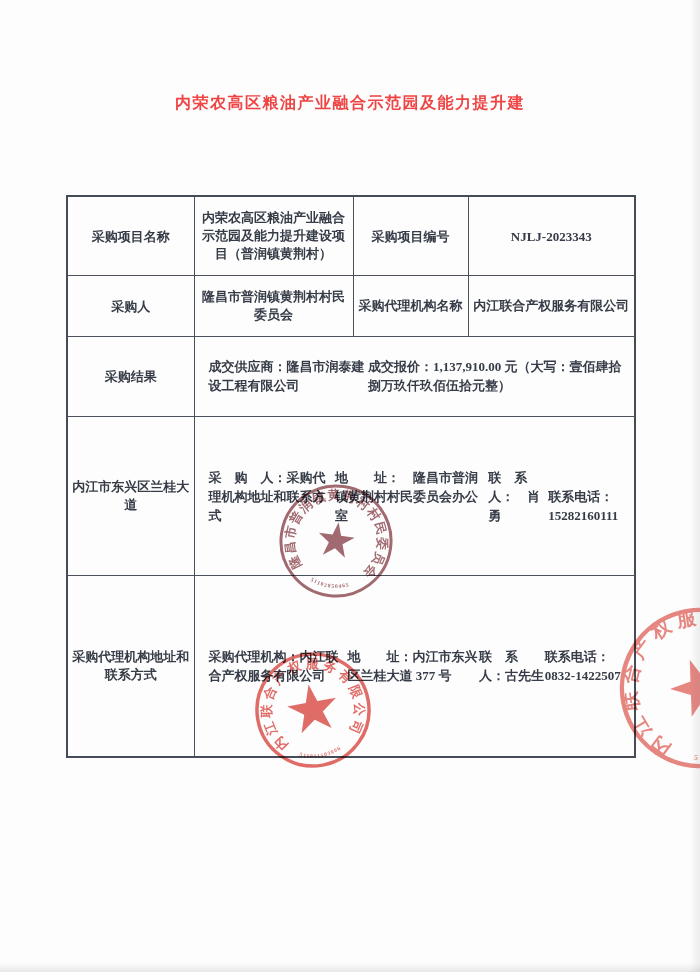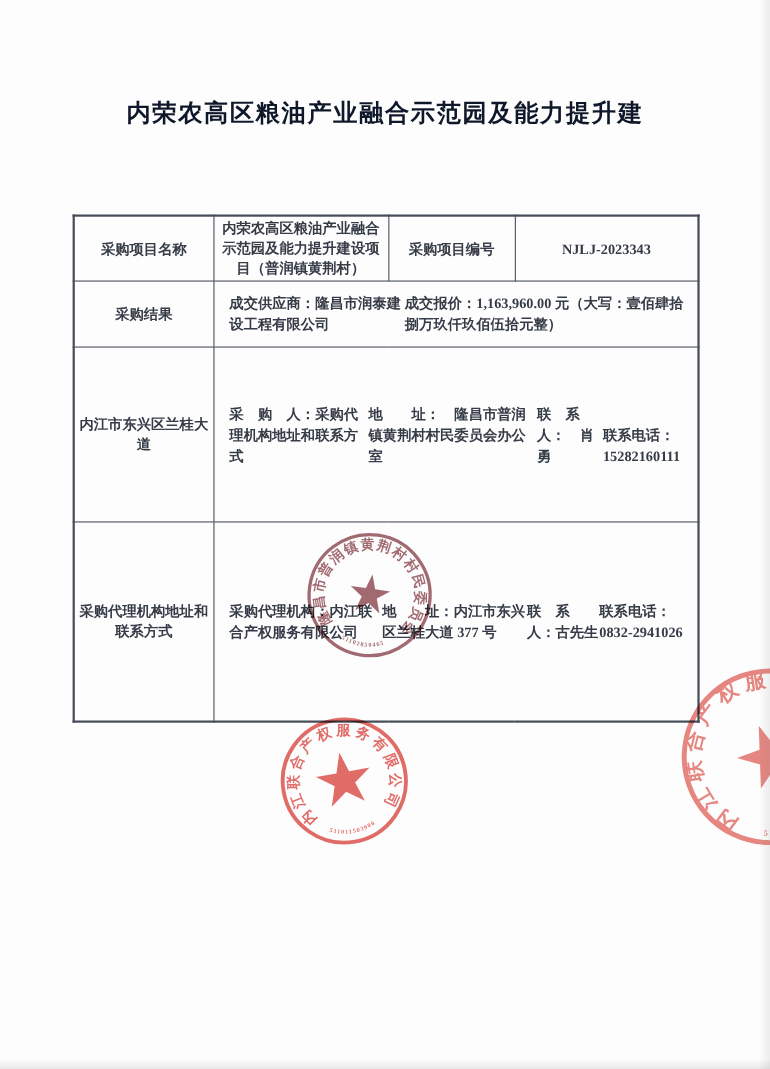--- a/index.html
+++ b/index.html
@@ -4,33 +4,33 @@
 <style>
   html,body{margin:0;padding:0;}
   body{
     width:700px;height:972px;position:relative;overflow:hidden;
     background:#fdfdfd;
     font-family:"Liberation Serif","DejaVu Serif",serif;
     color:#383e49;
   }
   .doc-title{
     position:absolute;top:84px;left:0;width:700px;
-    text-align:center;font-size:22px;font-weight:700;
-    color:#0f172a;letter-spacing:1.5px;line-height:38px;
+    text-align:center;font-size:16px;font-weight:700;
+    color:#ef4444;letter-spacing:1.5px;line-height:38px;
   }
   .doc-table{
     position:absolute;left:66px;top:195px;width:568px;
     border-collapse:collapse;table-layout:fixed;
     border:2.2px solid #454b57;
     font-size:13px;font-weight:700;color:#363c47;
   }
   .doc-table td{
     border:1.5px solid #4a505c;
     vertical-align:middle;text-align:center;
-    padding:2px 4px;line-height:19px;
+    padding:12px 4px;line-height:19px;
   }
   td.left{text-align:left;padding-left:14px;padding-right:10px;}
   .cell-lines{display:flex;flex-direction:row;justify-content:center;height:100%;align-items:flex-end;}
   .cell-lines .ln{margin:9px 0;text-align:left;}
   .gap-lines .ln{margin:8px 0 9px 0;}
   .seal{position:absolute;mix-blend-mode:multiply;pointer-events:none;}
   .seal text{font-family:"Liberation Serif","DejaVu Serif",serif;font-weight:700;}
   .edge-shade-right{
     position:absolute;top:0;right:0;width:10px;height:972px;
     background:linear-gradient(to right,rgba(120,120,120,0),rgba(120,120,120,0.13));
@@ -54,26 +54,32 @@
       <col style="width:115px">
       <col style="width:167px">
   </colgroup>
   <tbody>
       <tr style="height:57px">
     <td>采购项目名称</td>
     <td style="line-height:18px">内荣农高区粮油产业融合示范园及能力提升建设项目（普润镇黄荆村）</td>
     <td>采购项目编号</td>
     <td>NJLJ-2023343</td>
   </tr>
+  <tr style="height:49px">
+    <td>采购人</td>
+    <td style="line-height:18px">隆昌市普润镇黄荆村村民委员会</td>
+    <td style="line-height:18px">采购代理机构名称</td>
+    <td style="line-height:18px">内江联合产权服务有限公司</td>
+  </tr>
   <tr style="height:55px">
     <td>采购结果</td>
     <td class="left" colspan="3">
       <div class="cell-lines gap-lines">
         <div class="ln">成交供应商：隆昌市润泰建设工程有限公司</div>
-        <div class="ln">成交报价：1,163,960.00 元（大写：壹佰肆拾捌万玖仟玖佰伍拾元整）</div>
+        <div class="ln">成交报价：1,137,910.00 元（大写：壹佰肆拾捌万玖仟玖佰伍拾元整）</div>
       </div>
     </td>
   </tr>
   <tr style="height:159px">
     <td style="line-height:18px">内江市东兴区兰桂大道</td>
     <td class="left" colspan="3">
       <div class="cell-lines">
         <div class="ln">采　购　人：采购代理机构地址和联系方式</div>
         <div class="ln">地　　址：　隆昌市普润镇黄荆村村民委员会办公室</div>
         <div class="ln">联　系　人：　肖勇</div>
@@ -81,21 +87,21 @@
       </div>
     </td>
   </tr>
   <tr style="height:181px">
     <td style="line-height:18px">采购代理机构地址和联系方式</td>
     <td class="left" colspan="3">
       <div class="cell-lines">
         <div class="ln">采购代理机构：内江联合产权服务有限公司</div>
         <div class="ln">地　　址：内江市东兴区兰桂大道 377 号</div>
         <div class="ln">联　系　人：古先生</div>
-        <div class="ln">联系电话：0832-2941026</div>
+        <div class="ln">联系电话：0832-1422507</div>
       </div>
     </td>
   </tr>
 </tbody>
   </table>
 
 <svg class="seal" style="left:266px;top:471px;opacity:.82" width="140" height="140" viewBox="-70 -70 140 140">
   <g transform="rotate(8)" color="#8e4a52">
     <circle r="55" fill="none" stroke="currentColor" stroke-width="3"></circle>
     <path fill="currentColor" transform="scale(19)" d="M0,-1 L0.2245,-0.309 0.951,-0.309 0.3633,0.118 0.5878,0.809 0,0.382 -0.5878,0.809 -0.3633,0.118 -0.951,-0.309 -0.2245,-0.309 Z"></path>

